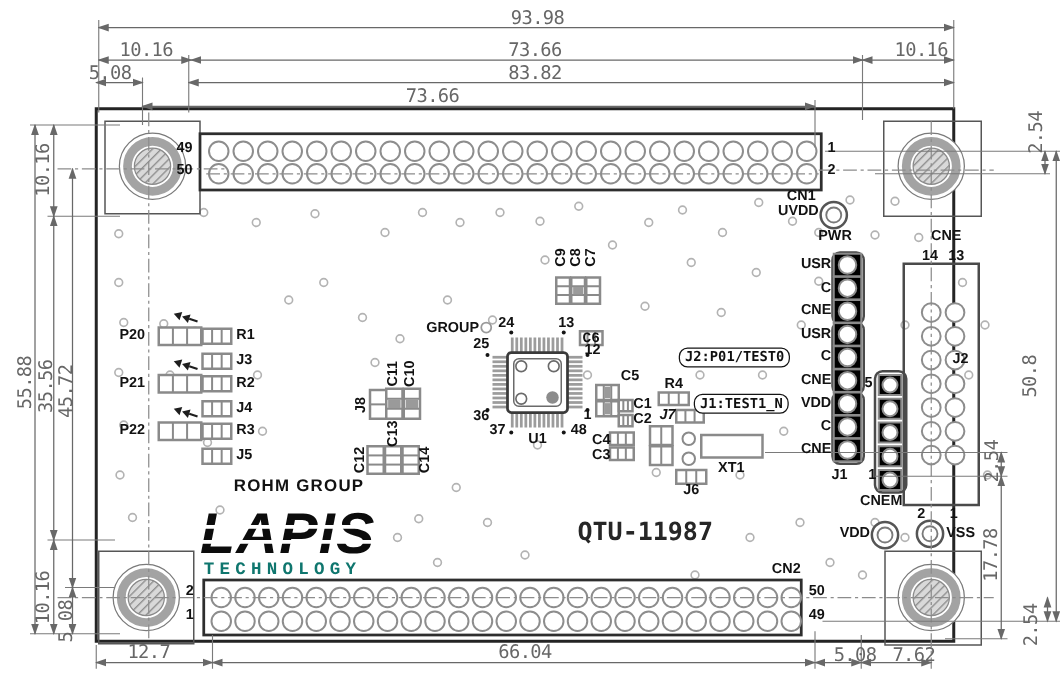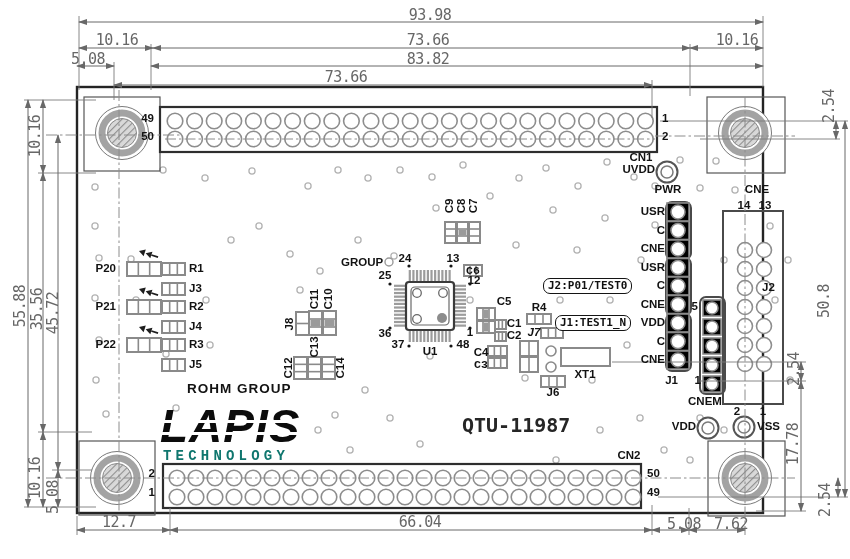--- a/index.html
+++ b/index.html
@@ -602,21 +602,21 @@
       <div class="lb silk" style="left: 189px; top: 345px; transform: translate(0px, -50%);">R3</div>
       <div class="lb silk" style="left: 189px; top: 365px; transform: translate(0px, -50%);">J5</div>
       <div class="lb silk" style="left: 450px; top: 206px; transform: translate(-50%, -50%) rotate(-90deg);">C9</div>
       <div class="lb silk" style="left: 462px; top: 206px; transform: translate(-50%, -50%) rotate(-90deg);">C8</div>
       <div class="lb silk" style="left: 474px; top: 206px; transform: translate(-50%, -50%) rotate(-90deg);">C7</div>
       <div class="lb silk" style="left: 466px; top: 271px; transform: translate(0px, -50%); font-family: Liberation Mono, monospace;">C6</div>
       <div class="lb silk" style="left: 504px; top: 302px; transform: translate(-50%, -50%);">C5</div>
       <div class="lb silk" style="left: 514px; top: 324px; transform: translate(-50%, -50%);">C1</div>
       <div class="lb silk" style="left: 514px; top: 336px; transform: translate(-50%, -50%);">C2</div>
       <div class="lb silk" style="left: 481px; top: 353px; transform: translate(-50%, -50%);">C4</div>
-      <div class="lb silk" style="left: 481px; top: 365px; transform: translate(-50%, -50%); font-family: Liberation Mono, monospace;">C3</div>
+      <div class="lb silk" style="left: 481px; top: 365px; transform: translate(-50%, -50%);">C3</div>
       <div class="lb silk" style="left: 539px; top: 308px; transform: translate(-50%, -50%);">R4</div>
       <div class="lb silk" style="left: 534px; top: 333px; transform: translate(-50%, -50%); font-style: italic;">J7</div>
       <div class="lb silk" style="left: 585px; top: 375px; transform: translate(-50%, -50%);">XT1</div>
       <div class="lb silk" style="left: 553px; top: 393px; transform: translate(-50%, -50%);">J6</div>
       <div class="lb silk" style="left: 290px; top: 324px; transform: translate(-50%, -50%) rotate(-90deg);">J8</div>
       <div class="lb silk" style="left: 315px; top: 299px; transform: translate(-50%, -50%) rotate(-90deg);">C11</div>
       <div class="lb silk" style="left: 329px; top: 299px; transform: translate(-50%, -50%) rotate(-90deg);">C10</div>
       <div class="lb silk" style="left: 315px; top: 347px; transform: translate(-50%, -50%) rotate(-90deg);">C13</div>
       <div class="lb silk" style="left: 289px; top: 368px; transform: translate(-50%, -50%) rotate(-90deg);">C12</div>
       <div class="lb silk" style="left: 341px; top: 368px; transform: translate(-50%, -50%) rotate(-90deg);">C14</div>

